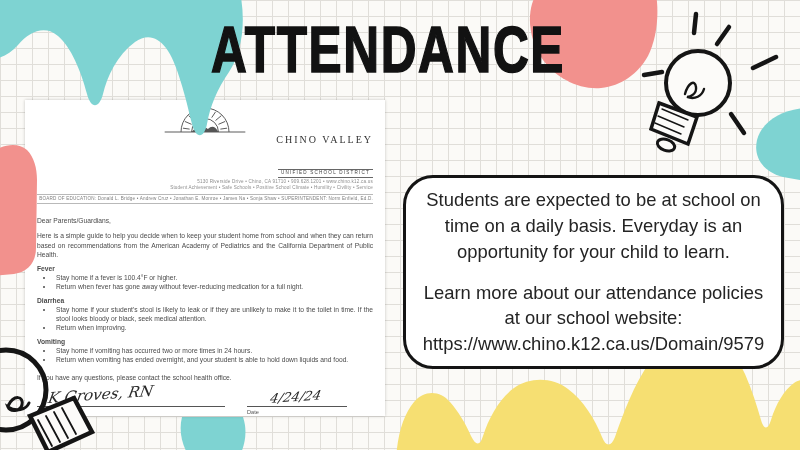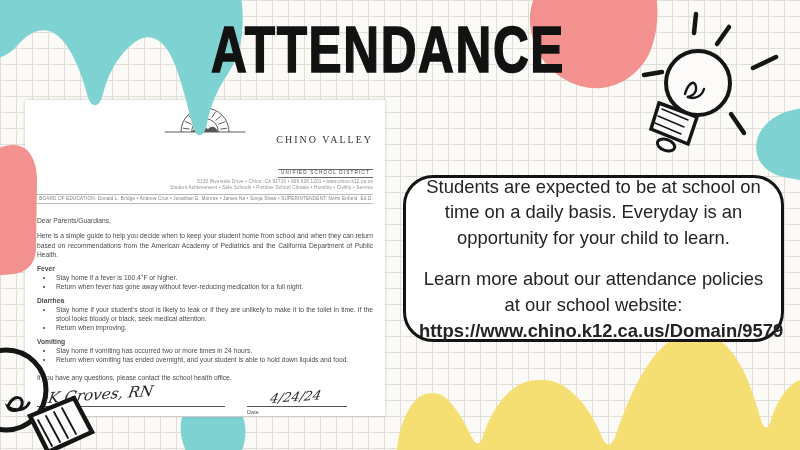--- a/index.html
+++ b/index.html
@@ -48,27 +48,27 @@
   .date-col{width:100px;margin-left:22px;}
   .script{font-family:"DejaVu Serif",serif;font-style:italic;color:#2a2a2a;
     transform:skewX(-14deg) rotate(-4deg);transform-origin:left bottom;white-space:nowrap;}
   .sig-script{font-size:15px;height:17px;margin-left:10px;}
   .date-script{font-size:13px;height:15px;margin-left:22px;}
   .sig-rule{border-bottom:0.8px solid #555;width:100%;}
   .sig-label{font-size:5.6px;color:#555;margin-top:1.5px;}
 
   
   .callout{
-    position:absolute;left:403px;top:175px;width:381px;height:167px;z-index:4;
+    position:absolute;left:403px;top:175px;width:381px;height:194px;z-index:4;
     box-sizing:border-box;border:3px solid #141414;border-radius:30px;background:#ffffff;
     display:flex;flex-direction:column;justify-content:center;gap:15px;
     padding:8px 13px;text-align:center;font-size:18.4px;line-height:1.4;color:#242424;
   }
   .callout p{margin:0;}
-  .callout .url{display:block;font-weight:bold;}
+  .callout .url{display:block;}
 </style>
 </head>
 <body>
 
 <div class="stage">
 
   <svg id="deco-back" class="deco" viewBox="0 0 800 450">
     <path fill="#f2918d" d="M545,-12 L655,-12 C660,12 657,38 648,56 C638,74 621,86 601,88 C579,90 556,78 543,60 C531,43 527,22 532,4 C535,-6 540,-12 545,-12 Z"></path>
     <path fill="#7ed3d2" d="M805,108 C780,110 762,122 757,140 C753,158 764,172 783,177 L805,181 Z"></path>
     <path fill="#7ed3d2" d="M182,417 L243,417 C247,429 246,441 241,453 L187,453 C181,441 179,429 182,417 Z"></path>

